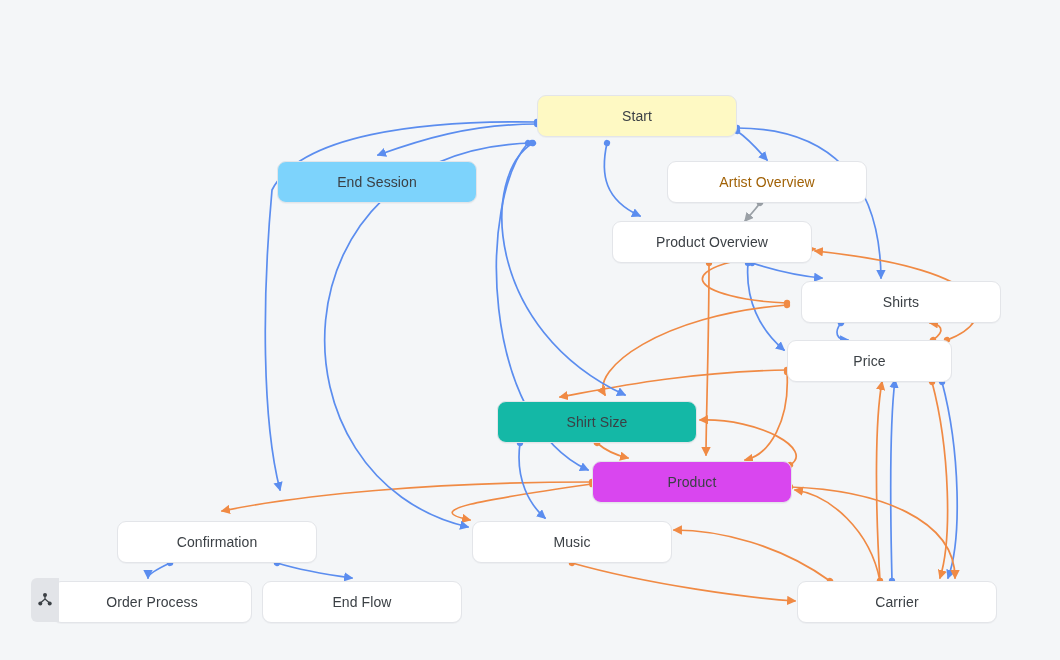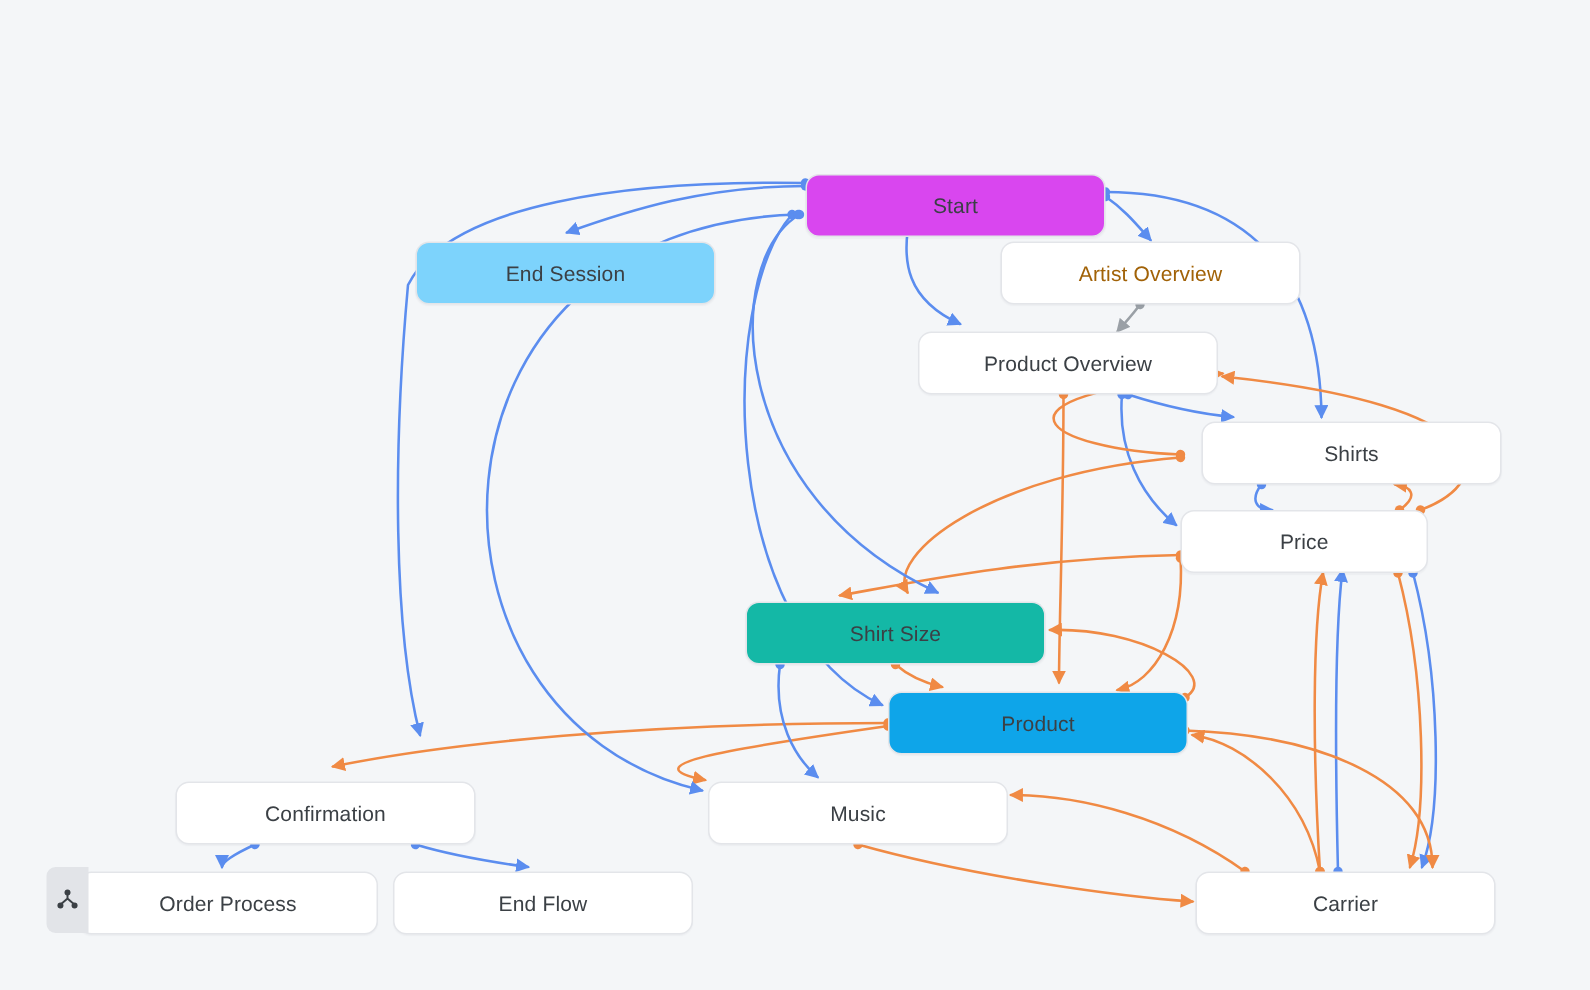--- a/index.html
+++ b/index.html
@@ -119,42 +119,42 @@
         <path d="M 892,581 C 890,500 890,420 895,380" fill="none" stroke="#5b8def" stroke-width="1.7" stroke-linecap="round" marker-start="url(#dot-blue)" marker-end="url(#arrow-blue)"></path>
         <path d="M 932,382 C 950,450 952,540 940,578" fill="none" stroke="#f08a44" stroke-width="1.7" stroke-linecap="round" marker-start="url(#dot-orange)" marker-end="url(#arrow-orange)"></path>
         <path d="M 942,382 C 960,450 962,540 948,578" fill="none" stroke="#5b8def" stroke-width="1.7" stroke-linecap="round" marker-start="url(#dot-blue)" marker-end="url(#arrow-blue)"></path>
         <path d="M 790,487 C 880,490 955,520 955,578" fill="none" stroke="#f08a44" stroke-width="1.7" stroke-linecap="round" marker-start="url(#dot-orange)" marker-end="url(#arrow-orange)"></path>
         <path d="M 830,581 C 780,545 720,530 674,530" fill="none" stroke="#f08a44" stroke-width="1.7" stroke-linecap="round" marker-start="url(#dot-orange)" marker-end="url(#arrow-orange)"></path>
         <path d="M 537,122 C 420,120 300,135 272,190 C 262,300 262,420 280,490" fill="none" stroke="#5b8def" stroke-width="1.7" stroke-linecap="round" marker-start="url(#dot-blue)" marker-end="url(#arrow-blue)"></path>
       </g>
   </svg>
 
   <div id="nodes-group">
-      <div class="node" style="left: 537px; top: 116px; width: 200px; height: 42px; background: #d946ef; border-color: rgb(227, 229, 233); color: rgb(59, 64, 69);">
+      <div class="node" style="left: 537px; top: 95px; width: 200px; height: 42px; background: #fef9c3; border-color: rgb(227, 229, 233); color: rgb(59, 64, 69);">
         <span class="node-label">Start</span>
       </div>
       <div class="node" style="left: 277px; top: 161px; width: 200px; height: 42px; background: #7dd3fc; border-color: rgb(227, 229, 233); color: rgb(59, 64, 69);">
         <span class="node-label">End Session</span>
       </div>
       <div class="node" style="left: 667px; top: 161px; width: 200px; height: 42px; background: rgb(255, 255, 255); border-color: rgb(227, 229, 233); color: #a16207;">
         <span class="node-label">Artist Overview</span>
       </div>
       <div class="node" style="left: 612px; top: 221px; width: 200px; height: 42px; background: rgb(255, 255, 255); border-color: rgb(227, 229, 233); color: rgb(59, 64, 69);">
         <span class="node-label">Product Overview</span>
       </div>
       <div class="node" style="left: 787px; top: 281px; width: 200px; height: 42px; background: rgb(255, 255, 255); border-color: rgb(227, 229, 233); color: rgb(59, 64, 69); margin-left: 14px;">
         <span class="node-label">Shirts</span>
       </div>
       <div class="node" style="left: 787px; top: 340px; width: 165px; height: 42px; background: rgb(255, 255, 255); border-color: rgb(227, 229, 233); color: rgb(59, 64, 69);">
         <span class="node-label">Price</span>
       </div>
       <div class="node" style="left: 497px; top: 401px; width: 200px; height: 42px; background: #14b8a6; border-color: rgb(227, 229, 233); color: rgb(59, 64, 69);">
         <span class="node-label">Shirt Size</span>
       </div>
-      <div class="node" style="left: 592px; top: 461px; width: 200px; height: 42px; background: #0ea5e9; border-color: rgb(227, 229, 233); color: rgb(59, 64, 69);">
+      <div class="node" style="left: 592px; top: 461px; width: 200px; height: 42px; background: #d946ef; border-color: rgb(227, 229, 233); color: rgb(59, 64, 69);">
         <span class="node-label">Product</span>
       </div>
       <div class="node" style="left: 117px; top: 521px; width: 200px; height: 42px; background: rgb(255, 255, 255); border-color: rgb(227, 229, 233); color: rgb(59, 64, 69);">
         <span class="node-label">Confirmation</span>
       </div>
       <div class="node" style="left: 472px; top: 521px; width: 200px; height: 42px; background: rgb(255, 255, 255); border-color: rgb(227, 229, 233); color: rgb(59, 64, 69);">
         <span class="node-label">Music</span>
       </div>
       <div class="node" style="left: 52px; top: 581px; width: 200px; height: 42px; background: rgb(255, 255, 255); border-color: rgb(227, 229, 233); color: rgb(59, 64, 69);">
         <span class="node-label">Order Process</span>

